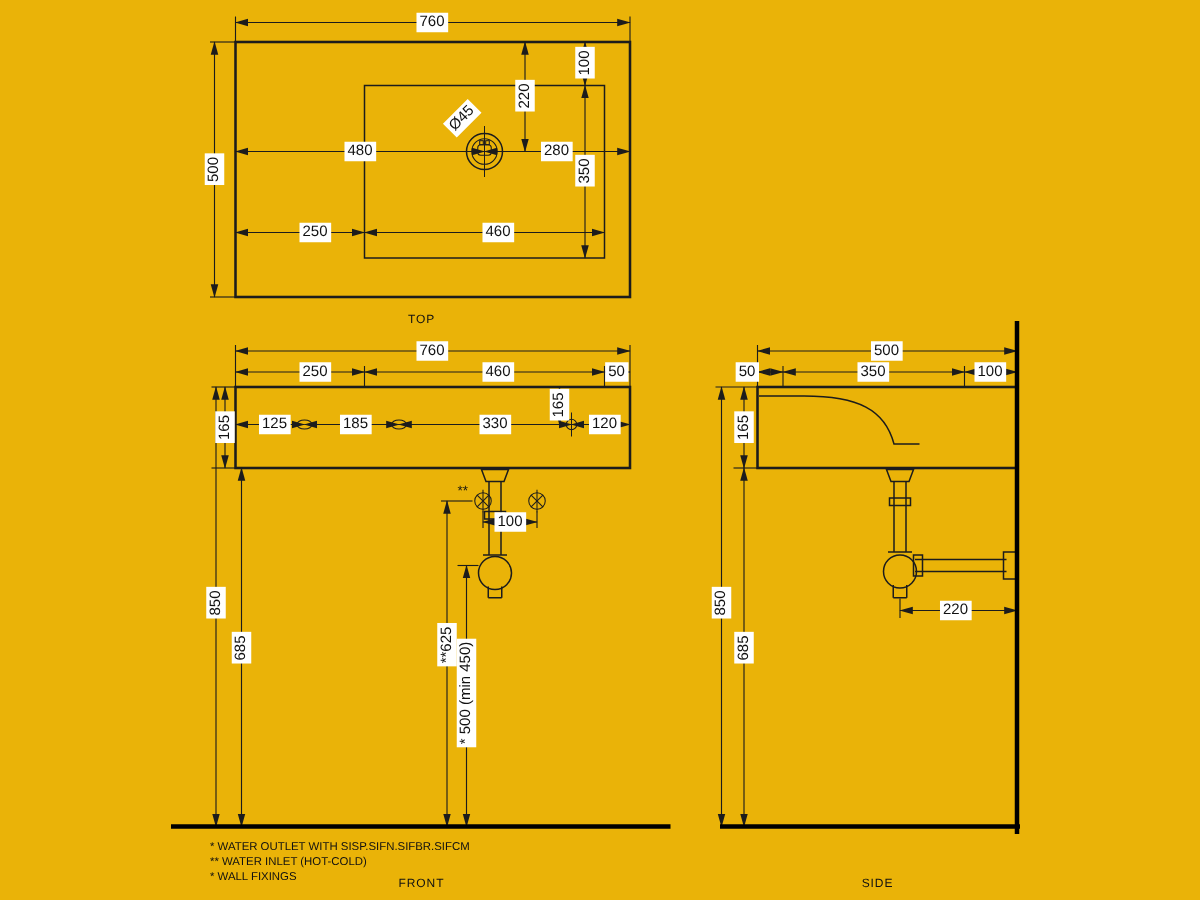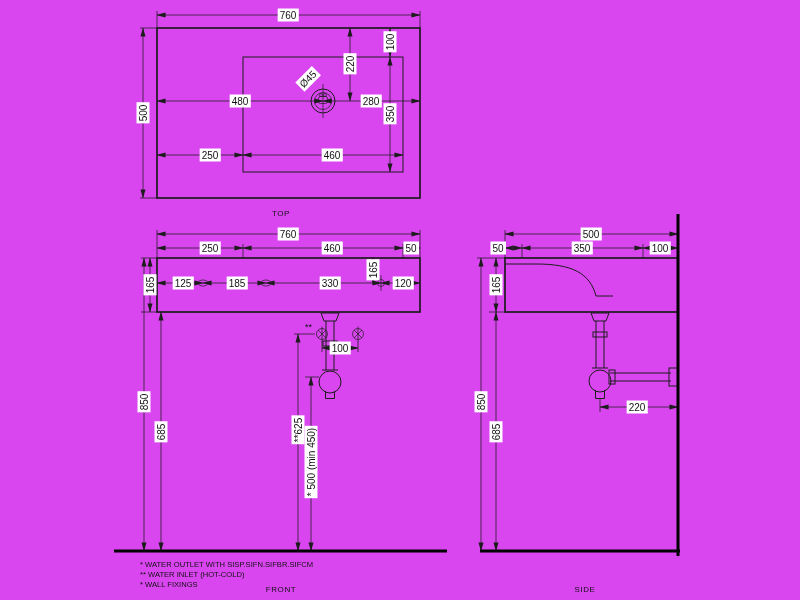--- a/index.html
+++ b/index.html
@@ -1,16 +1,16 @@
 <!DOCTYPE html>
 <html><head>
 <meta charset="utf-8">
 <style>
   html,body{margin:0;padding:0;background:#ffffff;}
-  .sheet{position:relative;width:800px;height:600px;background:#d946ef;overflow:hidden;}
+  .sheet{position:relative;width:800px;height:600px;background:#eab308;overflow:hidden;}
   svg{display:block;}
   .obj{fill:none;stroke:#1c1c1c;stroke-width:1.7;}
   .obj2{fill:none;stroke:#1c1c1c;stroke-width:1;}
   .thin{fill:none;stroke:#1c1c1c;stroke-width:0.7;}
   .dimline{fill:none;stroke:#1c1c1c;stroke-width:0.75;}
   .heavy{fill:none;stroke:#000;stroke-width:3;}
   text{font-family:"Liberation Sans","DejaVu Sans",sans-serif;fill:#111;}
   text.dim{font-size:10px;dominant-baseline:central;}
   text.lbl{font-size:8px;dominant-baseline:central;letter-spacing:0.6px;}
   text.note{font-size:7.6px;dominant-baseline:central;}

